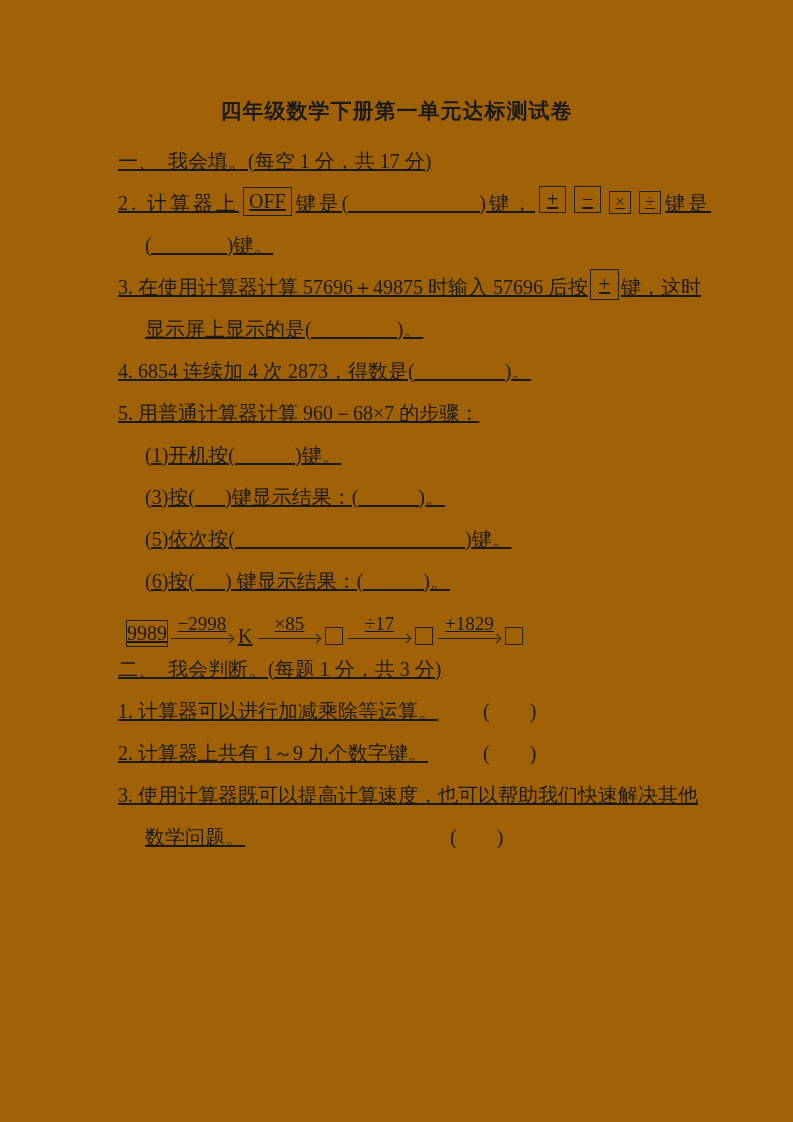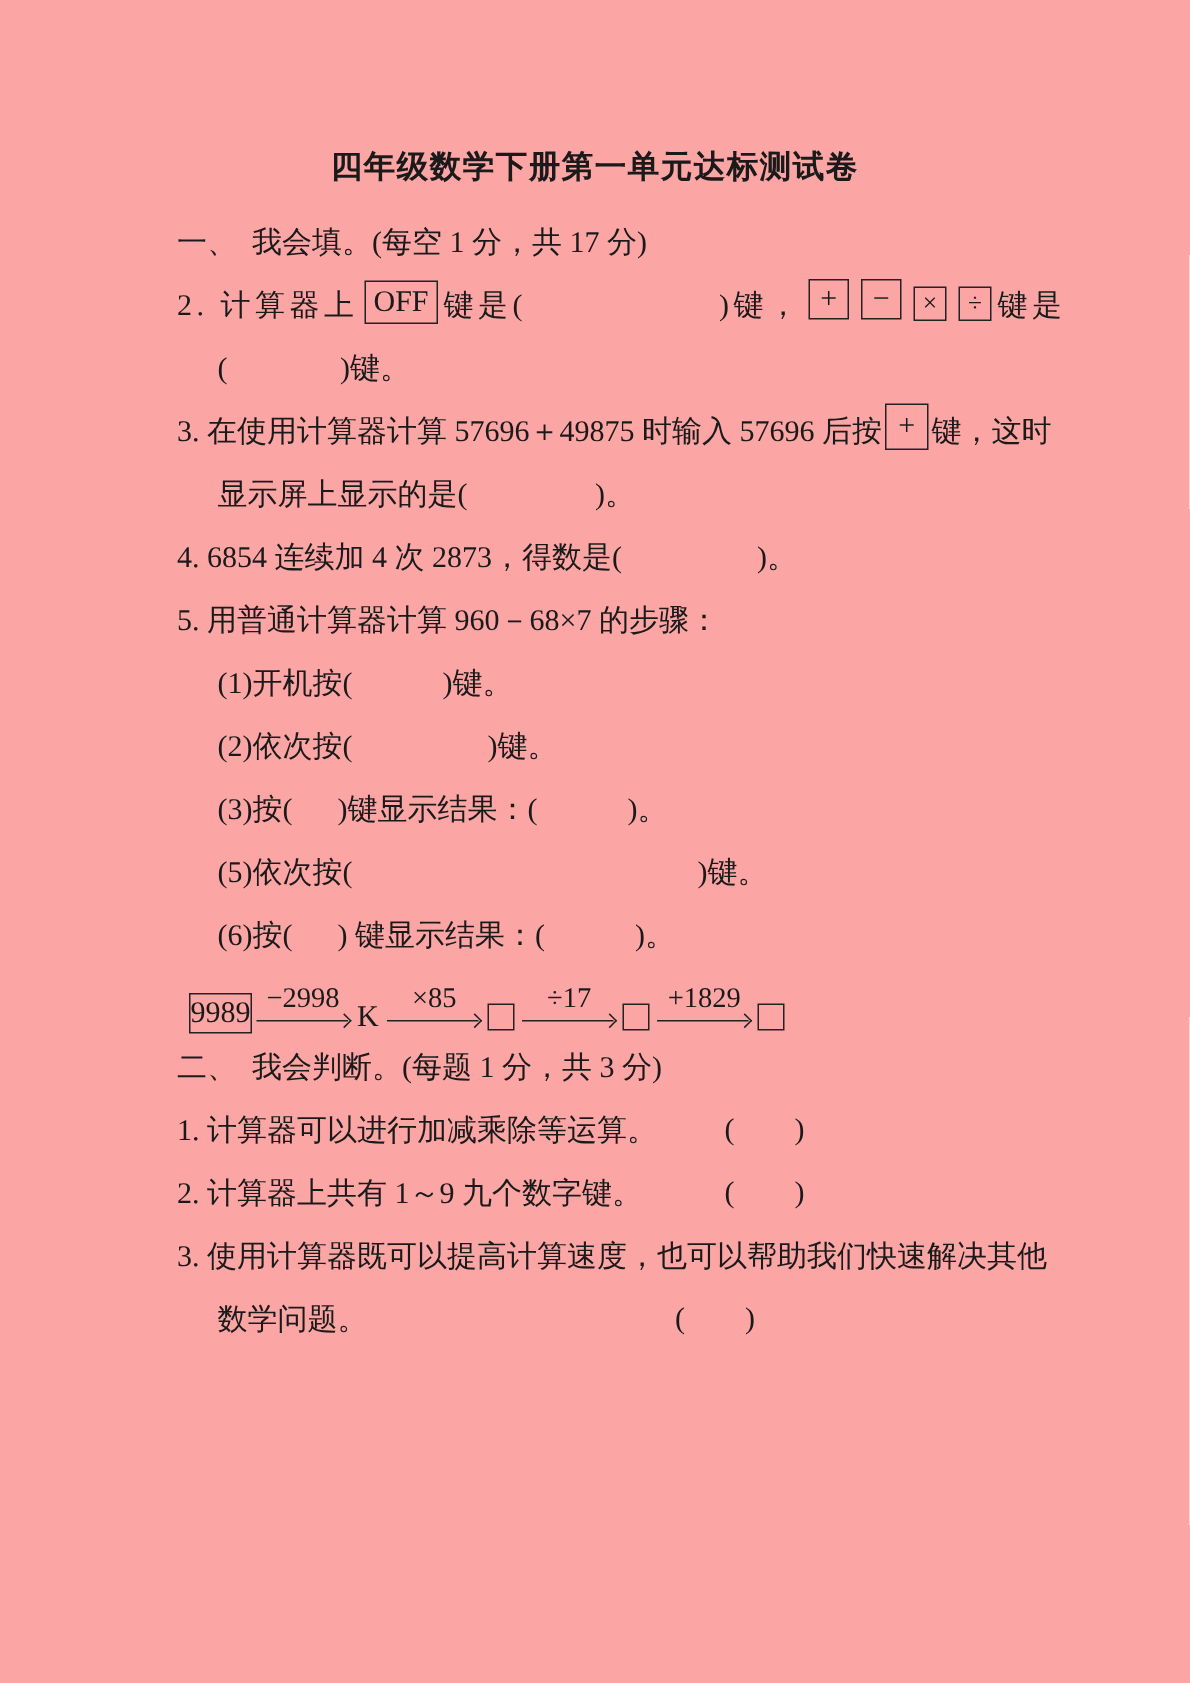--- a/index.html
+++ b/index.html
@@ -4,21 +4,21 @@
 <style>
   html, body {
     margin: 0;
     padding: 0;
     background: #ffffff;
   }
   .page {
     position: relative;
     width: 793px;
     height: 1122px;
-    background: #fca5a5;
+    background: #a16207;
     color: #1a1a1a;
     font-family: "Liberation Serif", "DejaVu Serif", serif;
     font-size: 20px;
     overflow: hidden;
   }
   .doc-title {
     position: absolute;
     top: 97px;
     left: 0;
     width: 100%;
@@ -26,20 +26,21 @@
     font-weight: 700;
     font-size: 21px;
     letter-spacing: 1px;
     white-space: pre;
   }
   .content {
     position: absolute;
     top: 140px;
     left: 118px;
     width: 600px;
+    text-decoration: underline;
   }
   .line {
     height: 42px;
     display: flex;
     align-items: center;
     position: relative;
   }
   .line span { white-space: pre; }
   .indent { padding-left: 27px; }
   .spaced { letter-spacing: 3px; }
@@ -199,23 +200,20 @@
     </div>
 
     <div class="line">
       <span>5. 用普通计算器计算 960－68×7 的步骤：</span>
     </div>
 
     <div class="line indent">
       <span>(1)开机按(            )键。</span>
     </div>
     <div class="line indent">
-      <span>(2)依次按(                  )键。</span>
-    </div>
-    <div class="line indent">
       <span>(3)按(      )键显示结果：(            )。</span>
     </div>
     <div class="line indent">
       <span>(5)依次按(                                              )键。</span>
     </div>
     <div class="line indent">
       <span>(6)按(      ) 键显示结果：(            )。</span>
     </div>
 
 

